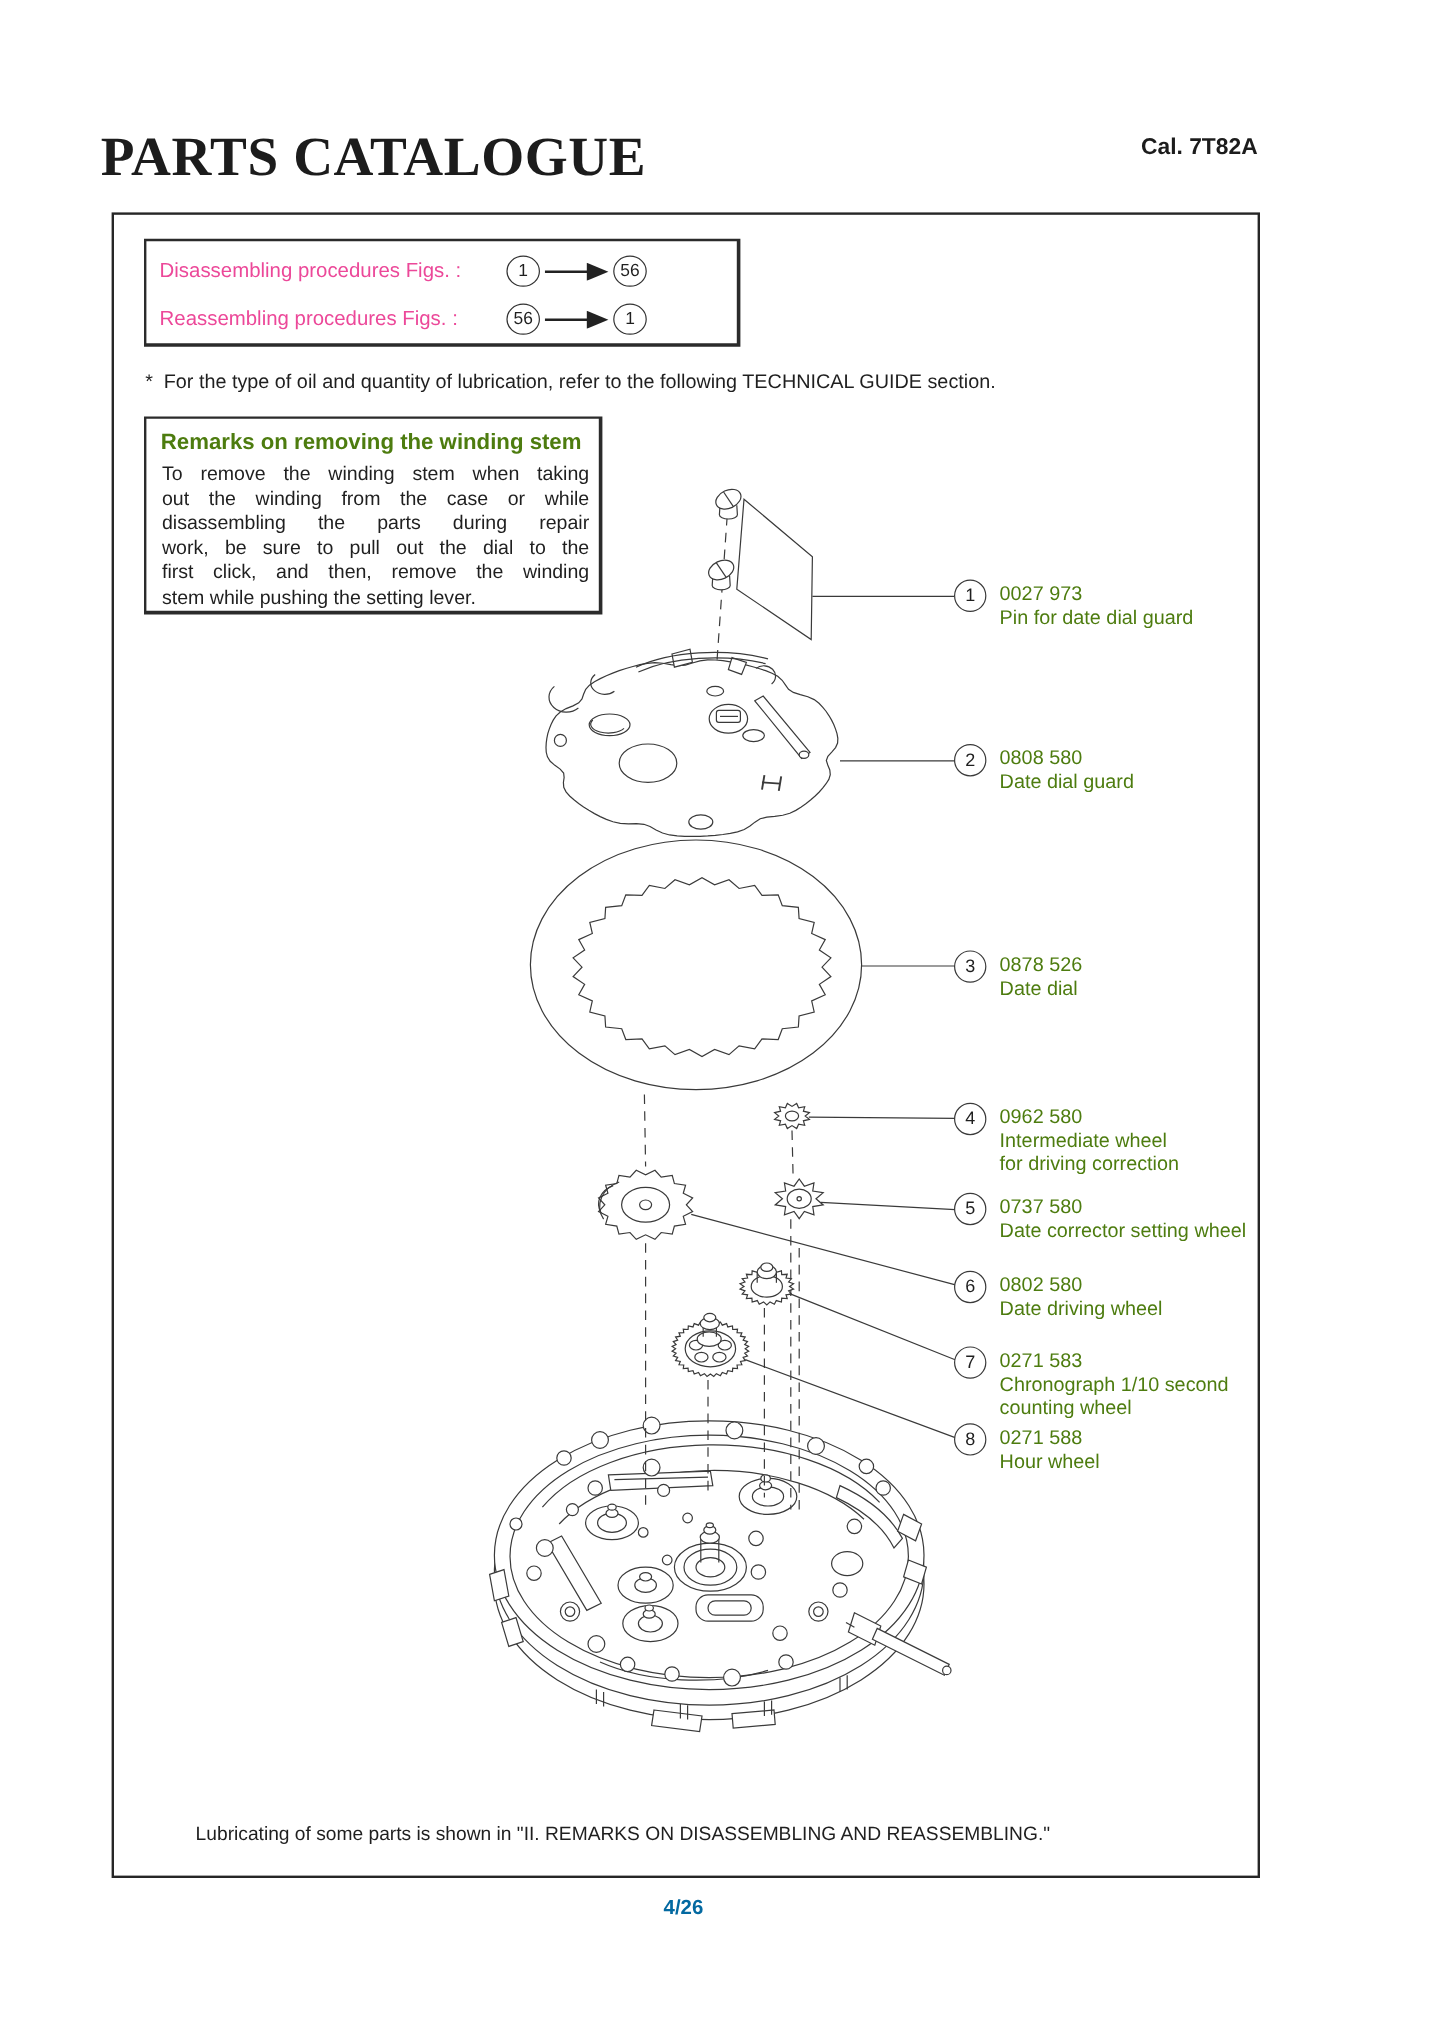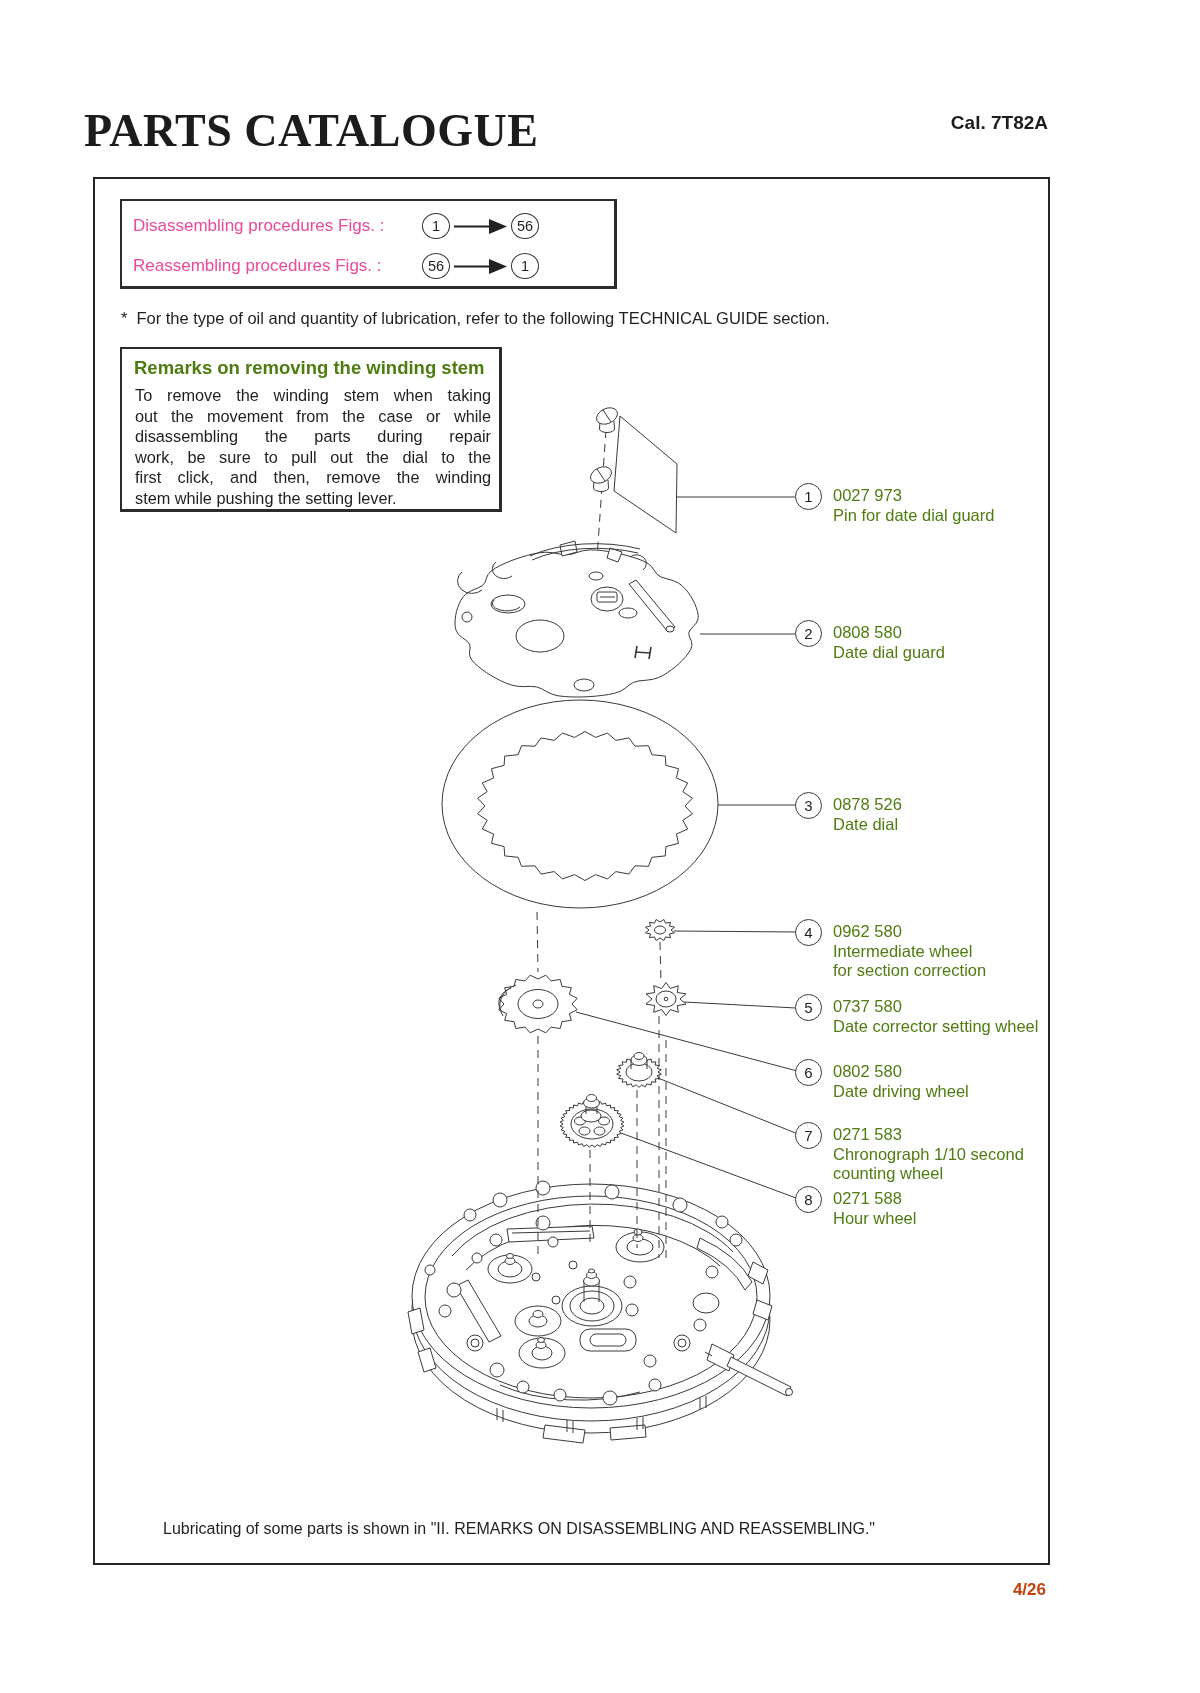--- a/index.html
+++ b/index.html
@@ -26,21 +26,21 @@
   #remarks .rbody{margin-left:13px;width:356px;font-size:16.3px;color:#1f1f1f;}
   .rline{line-height:20.5px;text-align:justify;text-align-last:justify;white-space:normal;}
   .rline.last{text-align-last:left;}
   
   .callout{position:absolute;left:795px;display:flex;align-items:flex-start;}
   .callout .num{width:27px;height:27px;border:1.4px solid #3a3a3a;border-radius:50%;flex:0 0 auto;
                 display:flex;align-items:center;justify-content:center;font-size:15px;color:#1f1f1f;background:#fff;box-sizing:border-box;}
   .callout .txt{margin-left:11px;margin-top:3px;font-size:16.5px;line-height:19.5px;color:#4d7c0f;}
   
   #footnote{left:163px;top:1520px;font-size:16px;color:#1f1f1f;}
-  #pagenum{left:93px;top:1580px;width:953px;text-align:right;font-size:17px;font-weight:bold;color:#c2410c;}
+  #pagenum{left:93px;top:1580px;width:953px;text-align:center;font-size:17px;font-weight:bold;color:#0369a1;}
   #diagram{position:absolute;left:0;top:0;}
   svg *{vector-effect:non-scaling-stroke;}
 </style>
 </head>
 <body>
 
 <div id="page">
 
   <div id="title" class="abs">PARTS CATALOGUE</div>
   <div id="caliber" class="abs">Cal. 7T82A</div>
@@ -235,21 +235,21 @@
 
   <div id="oilnote" class="abs">
     <span>*</span>
     <span>For the type of oil and quantity of lubrication, refer to the following TECHNICAL GUIDE section.</span>
   </div>
 
   <div id="remarks" class="abs">
     <div class="rtitle">Remarks on removing the winding stem</div>
     <div class="rbody">
       <div class="rline">To remove the winding stem when taking</div>
-      <div class="rline">out the movement from the case or while</div>
+      <div class="rline">out the winding from the case or while</div>
       <div class="rline">disassembling the parts during repair</div>
       <div class="rline">work, be sure to pull out the dial to the</div>
       <div class="rline">first click, and then, remove the winding</div>
       <div class="rline last">stem while pushing the setting lever.</div>
     </div>
   </div>
 
   <div class="callout" style="top:483px;">
     <span class="num">1</span>
     <span class="txt">
@@ -272,21 +272,21 @@
         <div>0878 526</div>
         <div>Date dial</div>
         <div></div>
       </span>
   </div>
   <div class="callout" style="top:919px;">
     <span class="num">4</span>
     <span class="txt">
         <div>0962 580</div>
         <div>Intermediate wheel</div>
-        <div>for section correction</div>
+        <div>for driving correction</div>
       </span>
   </div>
   <div class="callout" style="top:994px;">
     <span class="num">5</span>
     <span class="txt">
         <div>0737 580</div>
         <div>Date corrector setting wheel</div>
         <div></div>
       </span>
   </div>

